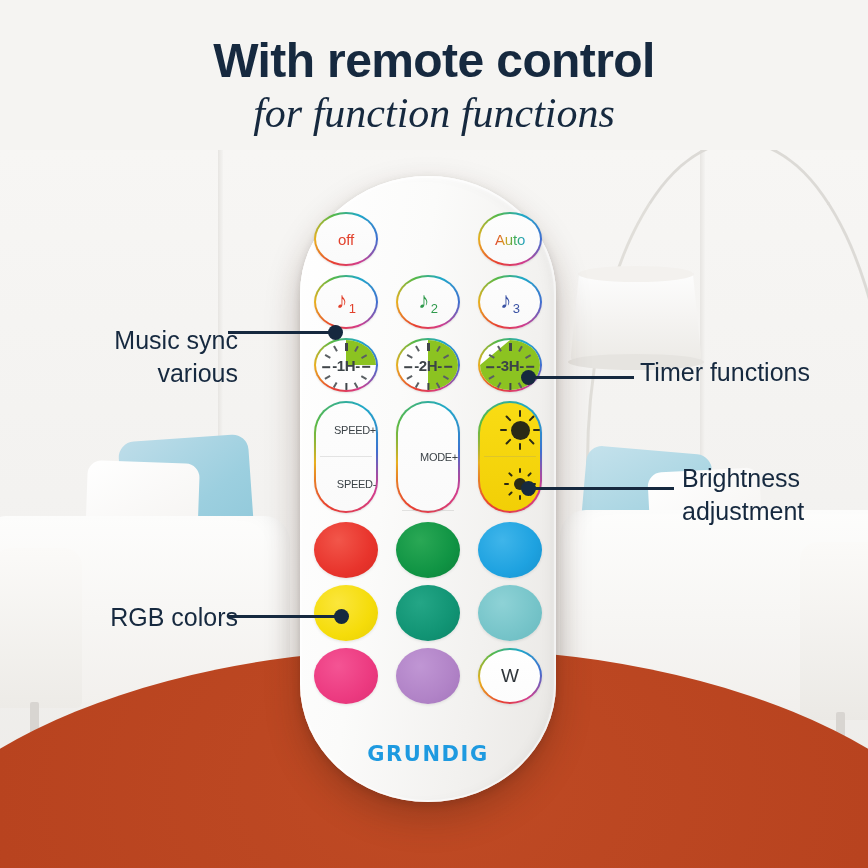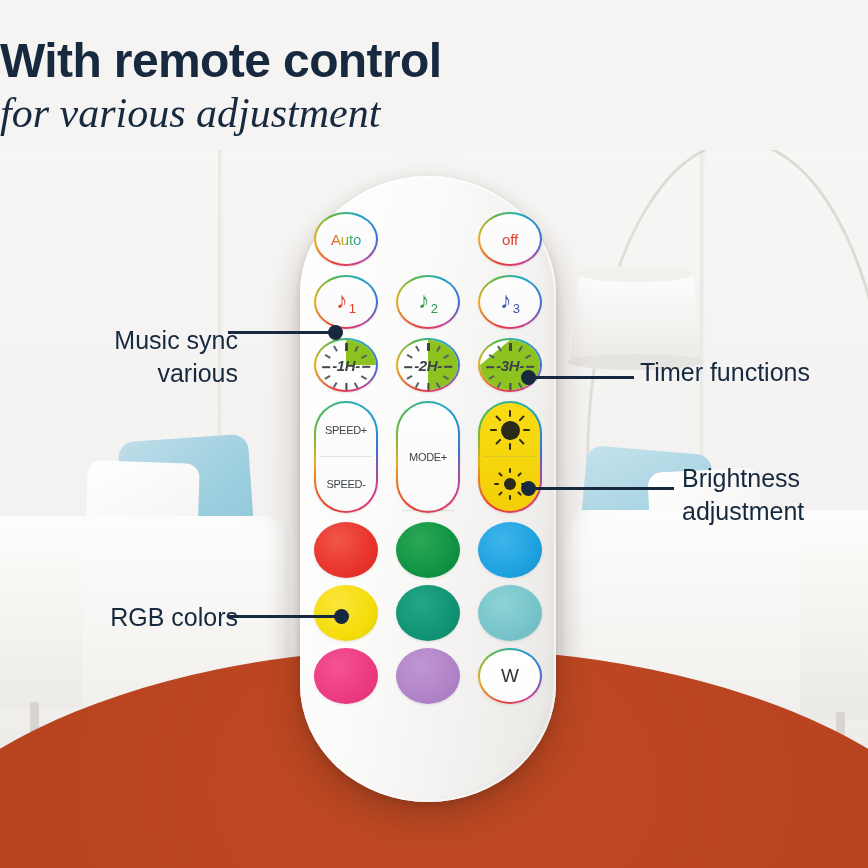--- a/index.html
+++ b/index.html
@@ -46,21 +46,21 @@
     border-bottom:none;border-left-color:#e0ded9;}
   .lamp-shade{position:absolute;left:570px;top:122px;width:132px;height:92px;
     background:linear-gradient(180deg,#fdfdfd,#eceae6);
     border-radius:8px 8px 10px 10px;clip-path:polygon(7% 0,93% 0,100% 100%,0 100%);}
   .lamp-shade-top{position:absolute;left:578px;top:116px;width:116px;height:16px;
     background:#f3f1ee;border-radius:50%;}
   .lamp-shade-bot{position:absolute;left:568px;top:204px;width:136px;height:16px;
     background:#e6e4e0;border-radius:50%;}
 
   
-  .headline{position:absolute;left:0;top:36px;width:868px;}
+  .headline{position:absolute;left:0;top:36px;width:868px;text-align:center;}
   .headline .line1{
     font-size:48px;font-weight:bold;color:#16293f;letter-spacing:-0.6px;
     font-family:"Liberation Sans", sans-serif;line-height:1.06;
   }
   .headline .line2{
     font-size:42px;color:#16293f;font-style:italic;
     font-family:"Liberation Serif", serif;line-height:1.18;margin-top:2px;
   }
 
   
@@ -110,34 +110,34 @@
     display:flex;align-items:center;justify-content:center;
     box-shadow:0 1px 2px rgba(0,0,0,.10);
   }
   .clock-fill{position:absolute;inset:0;background:#8cc321;}
   .fill-1h{clip-path:polygon(50% 50%,50% 0,100% 0,100% 50%);}
   .fill-2h{clip-path:polygon(50% 0,100% 0,100% 100%,50% 100%);}
   .fill-3h{clip-path:polygon(50% 0,100% 0,100% 100%,0 100%,0 50%);}
   .tick{position:absolute;left:50%;top:3px;width:1.6px;height:6px;background:#5a5f63;
     transform-origin:50% 24px;margin-left:-.8px;}
   .tick.major{height:8px;width:2.4px;background:#41464a;}
-  .clock-lbl{position:relative;font-size:15px;font-weight:bold;color:#3c4348;letter-spacing:-.4px;z-index:2;font-style:italic;}
+  .clock-lbl{position:relative;font-size:15px;font-weight:bold;color:#3c4348;letter-spacing:-.4px;z-index:2;}
 
   
   .pill-row{display:flex;justify-content:space-between;margin-bottom:9px;}
   .pill{
     width:64px;height:112px;border-radius:32px;box-sizing:border-box;
     border:2.5px solid transparent;position:relative;
     background:
       linear-gradient(#fdfdfd,#fafafa) padding-box,
       conic-gradient(from 200deg,#e8402f,#e8b020,#57b947,#1fa8c9,#3f6fd0,#d23c8e,#e8402f) border-box;
     box-shadow:0 1px 2px rgba(0,0,0,.10);
     display:flex;flex-direction:column;
   }
-  .pill-half{flex:1;display:flex;align-items:center;justify-content:center;position:relative;}
+  .pill-half{flex:1;display:flex;align-items:center;justify-content:flex-end;position:relative;}
   .pill-half:first-child::after{
     content:"";position:absolute;left:4px;right:4px;bottom:0;height:1px;
     background:rgba(140,140,140,.22);
   }
   .pill-txt{font-size:11px;font-weight:500;color:#3c4348;letter-spacing:-.3px;}
   .pill.bright{
     background:
       linear-gradient(#f9dc14,#f2cf06) padding-box,
       conic-gradient(from 200deg,#e8402f,#e8b020,#57b947,#1fa8c9,#3f6fd0,#d23c8e,#e8402f) border-box;
   }
@@ -211,34 +211,34 @@
     <div class="sofa sofa-right-arm"></div>
     <div class="sofa-leg" style="left:30px;top:552px;"></div>
     <div class="sofa-leg" style="left:152px;top:552px;"></div>
     <div class="sofa-leg" style="left:836px;top:562px;"></div>
 
     <div class="floor-ellipse"></div>
   </div>
 
   <div class="headline">
     <div class="line1">With remote control</div>
-    <div class="line2">for various adjustment</div>
+    <div class="line2">for function functions</div>
   </div>
 
   <div class="remote">
     <div class="remote-inner"></div>
 
     <div class="btn-grid">
 
       <div class="brow">
         <div class="rbtn ring">
+          <span class="lbl lbl-off">off</span>
+        </div>
+        <div class="rbtn ring">
           <span class="lbl lbl-auto">Auto</span>
-        </div>
-        <div class="rbtn ring">
-          <span class="lbl lbl-off">off</span>
         </div>
       </div>
 
       <div class="brow">
         <div class="rbtn ring">
           <span class="note n1">♪<span class="sub">1</span></span>
         </div>
         <div class="rbtn ring">
           <span class="note n2">♪<span class="sub">2</span></span>
         </div>
@@ -354,20 +354,21 @@
       </div>
       <div class="dot-row">
         <div class="dot" style="background:radial-gradient(circle at 38% 32%,#f45494,#ec3a80 60%,#dd2f72)"></div>
         <div class="dot" style="background:radial-gradient(circle at 38% 32%,#c096d4,#b183c7 60%,#a374bb)"></div>
         <div class="dot wbtn">
           <span>W</span>
         </div>
       </div>
     </div>
 
+    <div class="brand">GRUNDIG</div>
   </div>
 
   <div class="callout left c-music">
     <div>Music sync</div>
     <div>various</div>
   </div>
   <div class="leader to-right l-music">
     <span class="knob"></span>
   </div>
 

